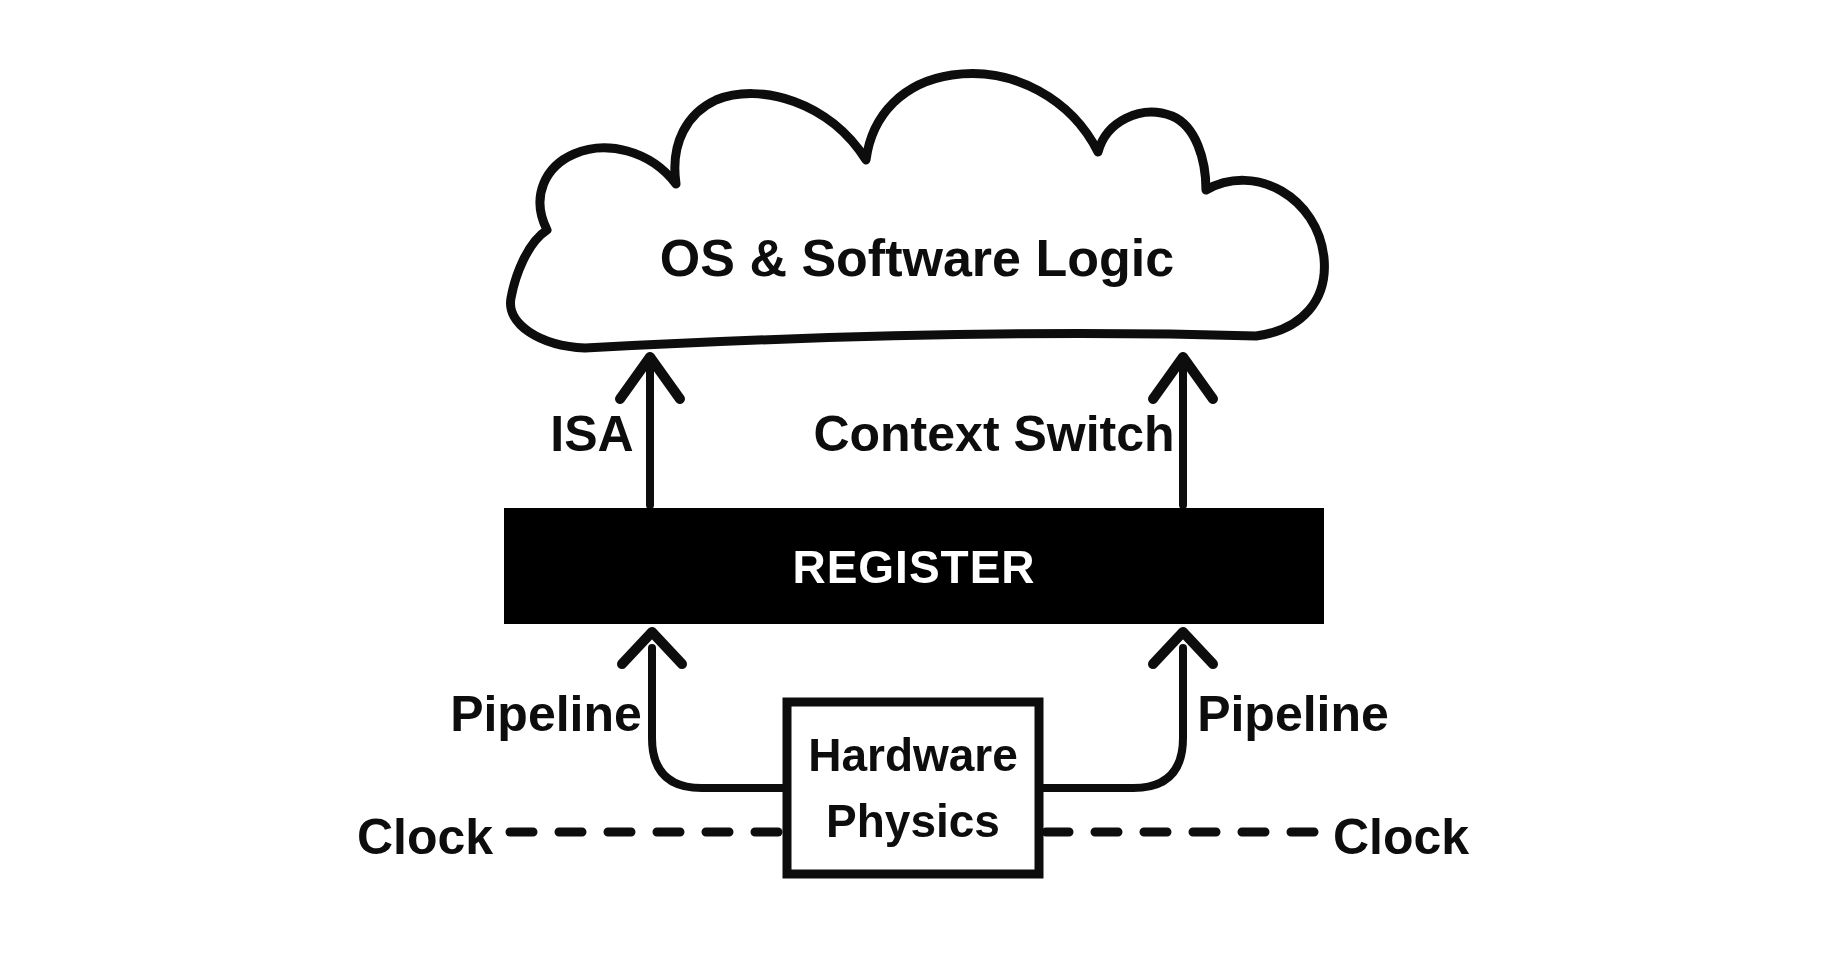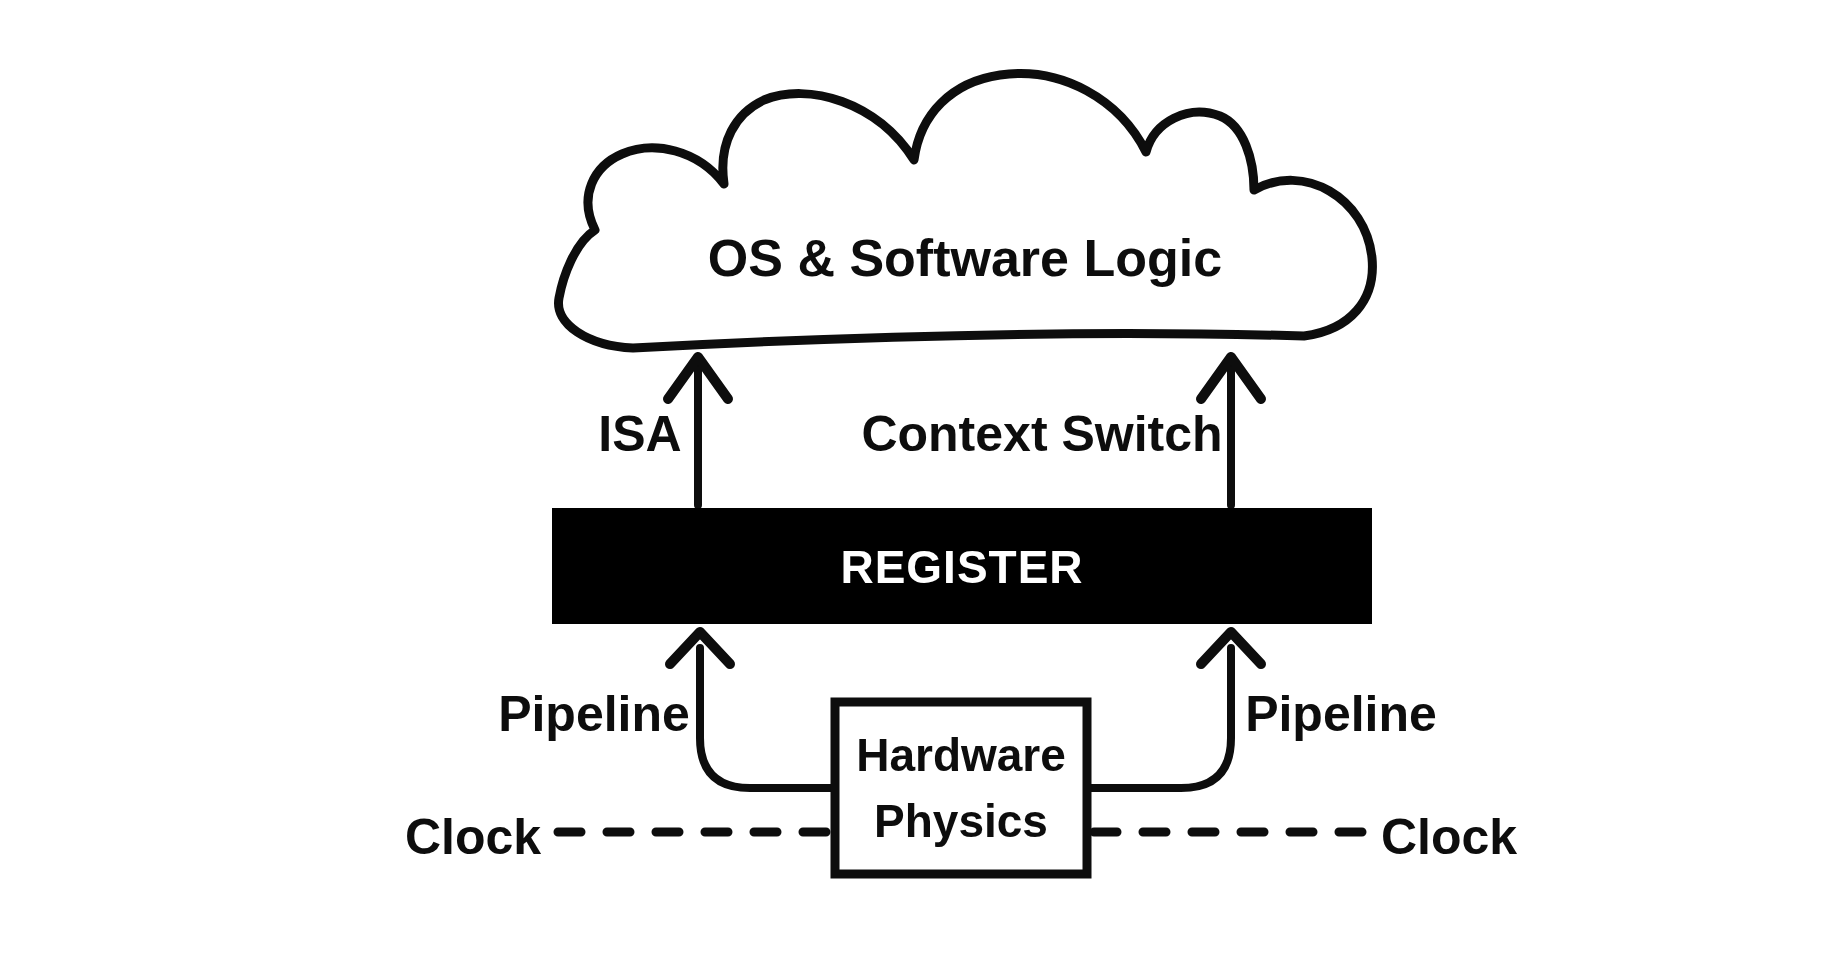--- a/index.html
+++ b/index.html
@@ -8,21 +8,21 @@
     --color-register-text:#ffffff;
     --color-background:#ffffff;
   }
   html,body{
     margin:0;padding:0;
     width:1828px;height:958px;
     background:var(--color-background);
     font-family:"Liberation Sans","DejaVu Sans",sans-serif;
     overflow:hidden;
   }
-  .stage{position:relative;width:1640px;height:958px;margin-left:48px;}
+  .stage{position:relative;width:1640px;height:958px;}
   svg{display:block;width:1828px;height:958px;}
   .ink-stroke{stroke:var(--color-ink);fill:none;stroke-linecap:round;stroke-linejoin:round;}
   .cloud{fill:var(--color-background);stroke:var(--color-ink);stroke-width:9;stroke-linejoin:round;}
   .stem{stroke-width:8;}
   .head{stroke-width:10;}
   .pipe{stroke-width:8;}
   .dash{stroke-width:9;stroke-dasharray:23 26;}
   .boxrect{fill:var(--color-background);stroke:var(--color-ink);stroke-width:9;}
   .barrect{fill:var(--color-register-fill);stroke:none;}
   .lbl{fill:var(--color-ink);font-weight:700;text-anchor:middle;}

